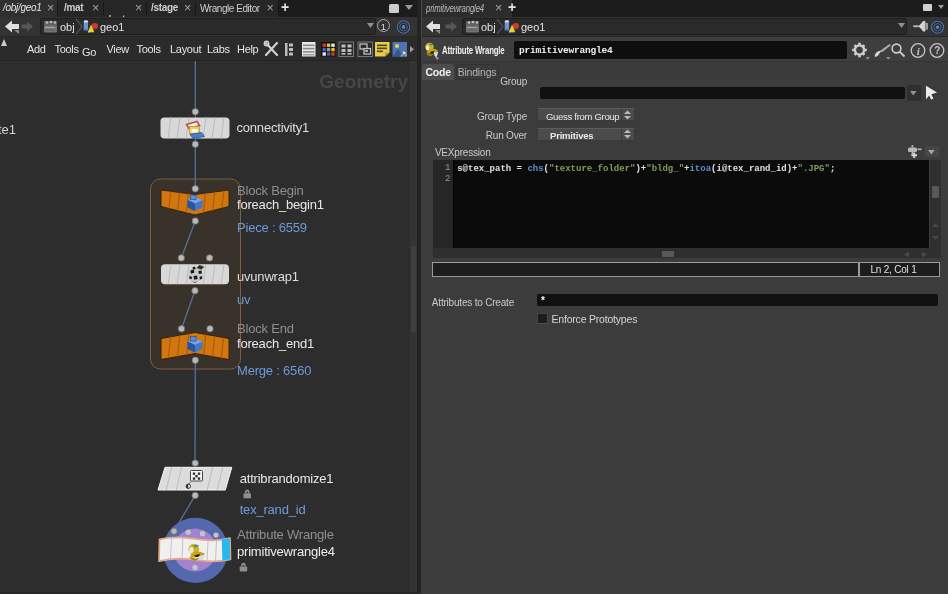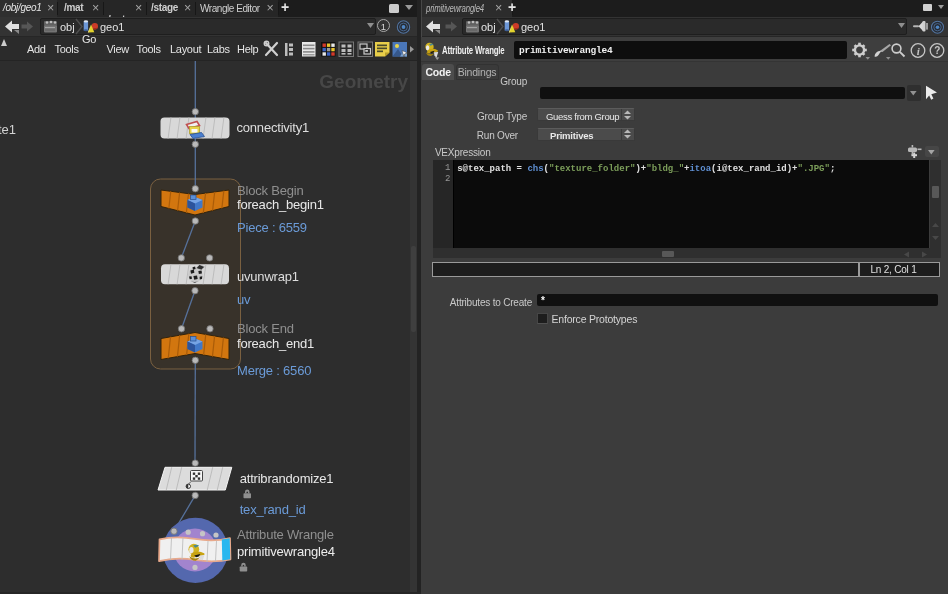--- a/index.html
+++ b/index.html
@@ -146,21 +146,21 @@
     <circle cx="7.5" cy="7.2" r="3.7" fill="none" stroke="#4a6a94" stroke-width="0.9"></circle>
     <circle cx="7.5" cy="7.2" r="1.8" fill="#4f86c4"></circle>
   </svg>
 
   <div class="abs" style="left:0;top:37px;width:418px;height:24px;background:#2b2b2b;border-bottom:1px solid #242424;box-sizing:border-box;"></div>
   <svg class="abs" style="left:0;top:38px;" width="10" height="10">
       <path d="M 1,8 L 4,1 L 7,8 Z" fill="#cccccc"></path>
     </svg>
   <div class="abs menu" style="left:27px;top:43px;">Add</div>
   <div class="abs menu" style="left:54.5px;top:43px;">Tools</div>
-  <div class="abs menu" style="left:82px;top:33px;">Go</div>
+  <div class="abs menu" style="left:82px;top:46px;">Go</div>
   <div class="abs menu" style="left:106.5px;top:43px;">View</div>
   <div class="abs menu" style="left:136.5px;top:43px;">Tools</div>
   <div class="abs menu" style="left:170px;top:43px;">Layout</div>
   <div class="abs menu" style="left:207px;top:43px;">Labs</div>
   <div class="abs menu" style="left:237px;top:43px;">Help</div>
   <svg class="abs" style="left:263px;top:40px;" width="152" height="19" viewBox="0 0 152 19">
 
     <g stroke="#cfcfcf" stroke-width="2.2" stroke-linecap="round">
       <path d="M 3,3 L 14,15"></path>
         <path d="M 14,3 L 3,15"></path>
@@ -504,21 +504,21 @@
 
     <div class="abs plabel" style="left:427px;top:110.5px;width:100px;">Group Type</div>
     <div class="combo" style="left:537px;top:108.2px;width:97.5px;height:13px;"></div>
     <div class="abs ctxt" style="left:546px;top:110.5px;font-size:9.5px;letter-spacing:-0.3px;">Guess from Group</div>
     <div class="abs" style="left:620.5px;top:109.2px;width:1px;height:11px;background:#3a3a3a;"></div>
     <svg class="abs" style="left:623px;top:109.8px;" width="10" height="11">
       <path d="M 4.5,0.5 L 8,4 L 1,4 Z" fill="#b8b8b8"></path>
       <path d="M 4.5,9.5 L 8,6 L 1,6 Z" fill="#b8b8b8"></path>
     </svg>
 
-    <div class="abs plabel" style="left:418px;top:130px;width:100px;">Run Over</div>
+    <div class="abs plabel" style="left:427px;top:130px;width:100px;">Run Over</div>
     <div class="combo" style="left:537px;top:127.7px;width:97.5px;height:13px;"></div>
     <div class="abs ctxt" style="left:550px;top:130px;font-size:9.5px;font-weight:bold;letter-spacing:-0.2px;">Primitives</div>
     <div class="abs" style="left:620.5px;top:128.7px;width:1px;height:11px;background:#3a3a3a;"></div>
     <svg class="abs" style="left:623px;top:129.3px;" width="10" height="11">
       <path d="M 4.5,0.5 L 8,4 L 1,4 Z" fill="#b8b8b8"></path>
       <path d="M 4.5,9.5 L 8,6 L 1,6 Z" fill="#b8b8b8"></path>
     </svg>
 
     <div class="abs" style="left:434.9px;top:146.5px;font-size:10px;color:#c9c9c9;letter-spacing:-0.2px;">VEXpression</div>
     <svg class="abs" style="left:905px;top:144px;" width="18" height="14" viewBox="0 0 18 14">
@@ -550,21 +550,21 @@
     <div class="abs" style="left:661.5px;top:250.5px;width:12px;height:6px;background:#585858;border-radius:1px;"></div>
     <svg class="abs" style="left:903px;top:250.5px;" width="26" height="7">
       <path d="M 1,3.5 L 6,0.5 L 6,6.5 Z" fill="#484848"></path>
       <path d="M 24,3.5 L 19,0.5 L 19,6.5 Z" fill="#484848"></path>
     </svg>
 
     <div class="abs" style="left:431.6px;top:261.5px;width:427px;height:15.5px;background:#1d1d1d;border:1.2px solid #9a9a9a;box-sizing:border-box;"></div>
     <div class="abs" style="left:858.5px;top:261.5px;width:81.5px;height:15.5px;background:#1d1d1d;border:1.2px solid #9a9a9a;box-sizing:border-box;"></div>
     <div class="abs" style="left:858.5px;top:264px;width:70px;text-align:center;font-size:10px;color:#e0e0e0;letter-spacing:-0.2px;">Ln 2, Col 1</div>
 
-    <div class="abs plabel" style="left:432px;top:296.5px;width:100px;">Attributes to Create</div>
+    <div class="abs plabel" style="left:414px;top:296.5px;width:100px;">Attributes to Create</div>
     <div class="pfield" style="left:537px;top:293.9px;width:401px;height:12.3px;"></div>
     <div class="abs" style="left:541px;top:294.5px;font-size:10px;font-weight:bold;color:#fafafa;">*</div>
 
     <div class="abs" style="left:537px;top:313.4px;width:10.5px;height:10.5px;background:#1d1d1d;border:1px solid #464646;border-bottom-color:#515151;box-sizing:border-box;"></div>
     <div class="abs" style="left:551.5px;top:312.5px;font-size:10.5px;color:#d4d4d4;letter-spacing:-0.2px;">Enforce Prototypes</div>
   </div>
 
 </div>
 
 </body></html>

